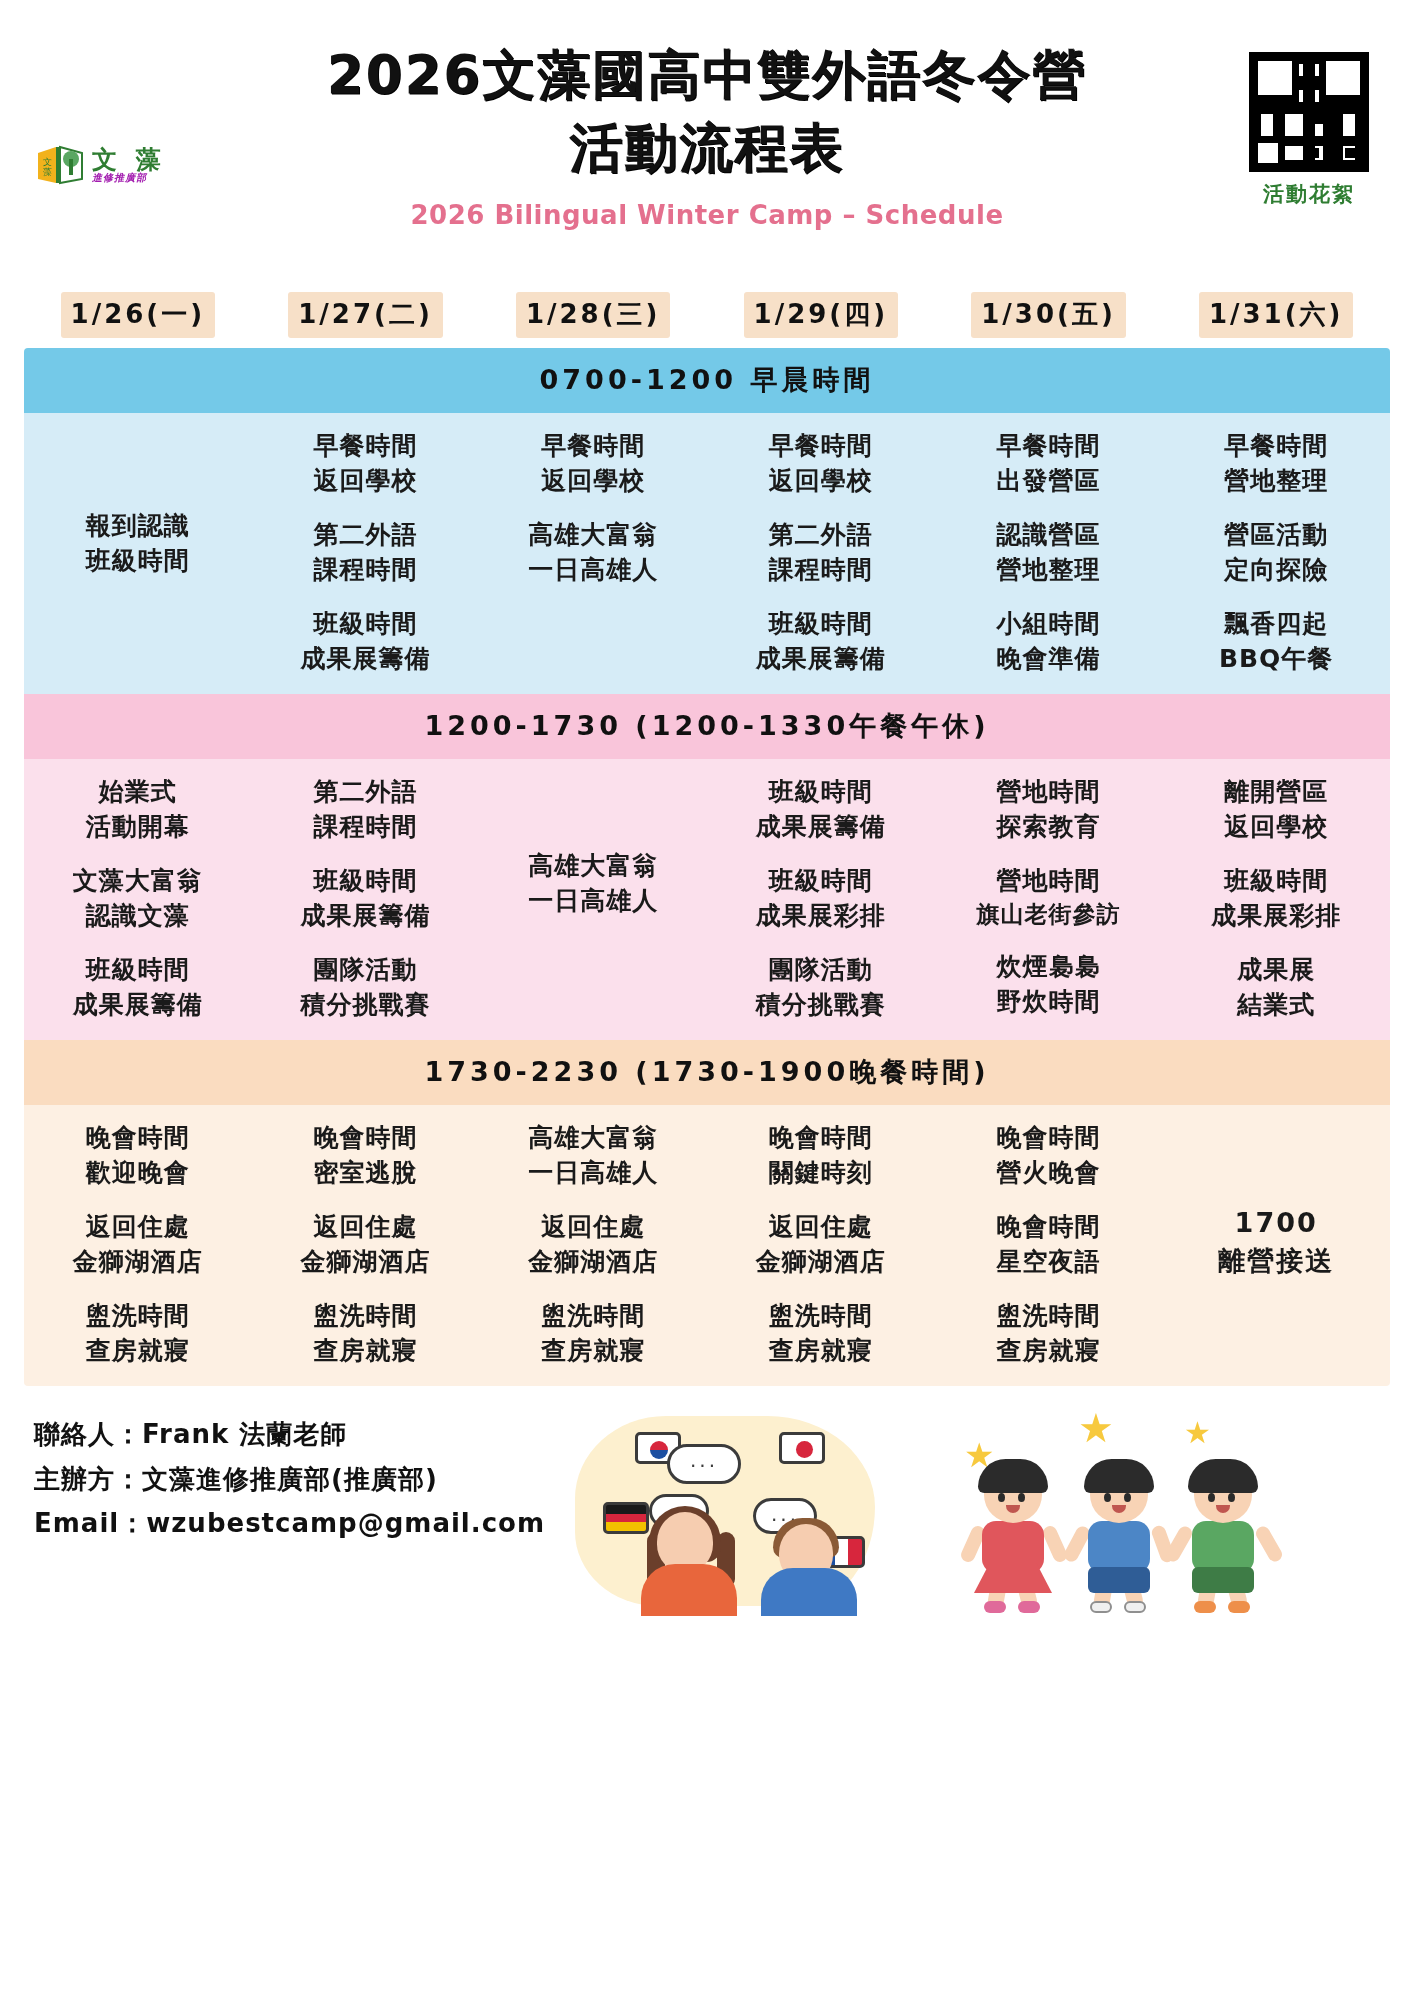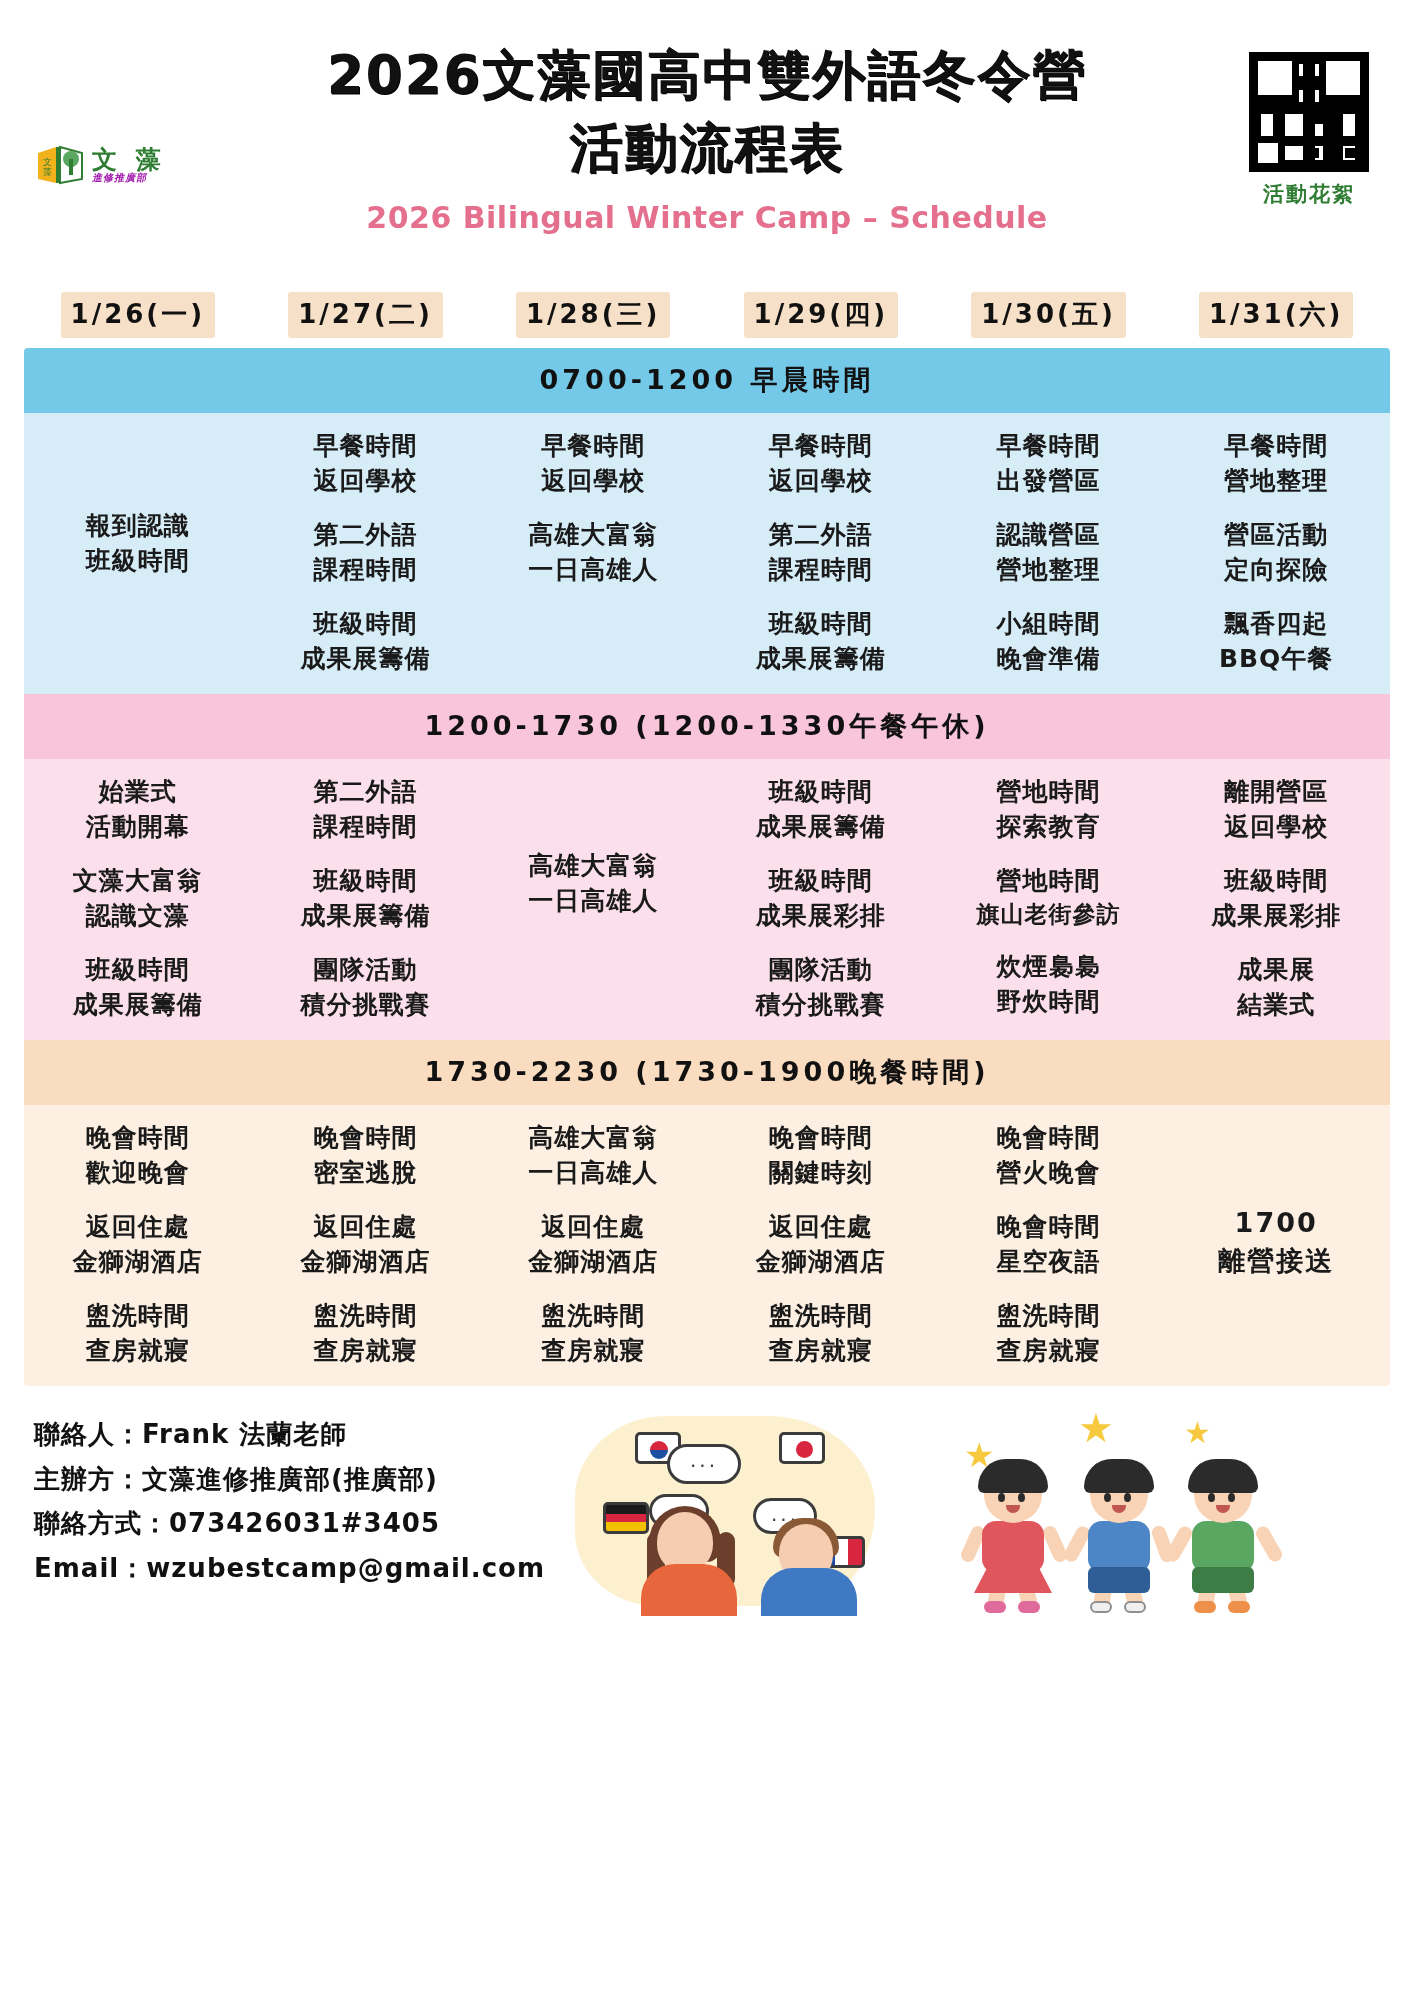--- a/index.html
+++ b/index.html
@@ -61,21 +61,21 @@
   .title-main {
     font-size: 53px;
     font-weight: bold;
     color: #111111;
     letter-spacing: 2px;
     line-height: 1.38;
     text-shadow: 1px 1px 0 #000;
   }
   .title-sub-en {
     margin-top: 16px;
-    font-size: 30px;
+    font-size: 26px;
     font-weight: bold;
     color: #e4708e;
     letter-spacing: 0.5px;
   }
 
   .qr-wrap {
     position: absolute;
     right: 42px;
     top: 52px;
     width: 126px;
@@ -652,21 +652,20 @@
     </div>
   </div>
 
 </div>
 
 <div class="footer">
 
   <div class="contact">
     <div>聯絡人：Frank 法蘭老師</div>
     <div>主辦方：文藻進修推廣部(推廣部)</div>
-    <div>聯絡方式：073426031#3405</div>
     <div>Email：wzubestcamp@gmail.com</div>
   </div>
 
   <div class="illus-talk">
     <span class="blob"></span>
 
     <span class="flag kr"></span>
     <span class="flag jp"></span>
     <span class="flag de"></span>
     <span class="flag fr"></span>

